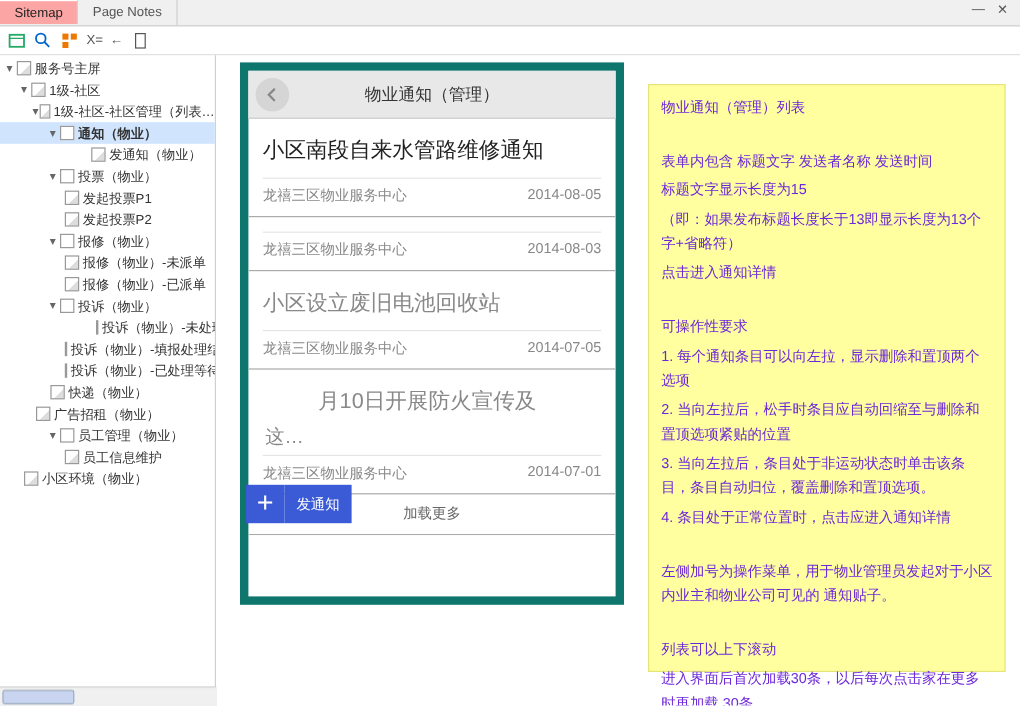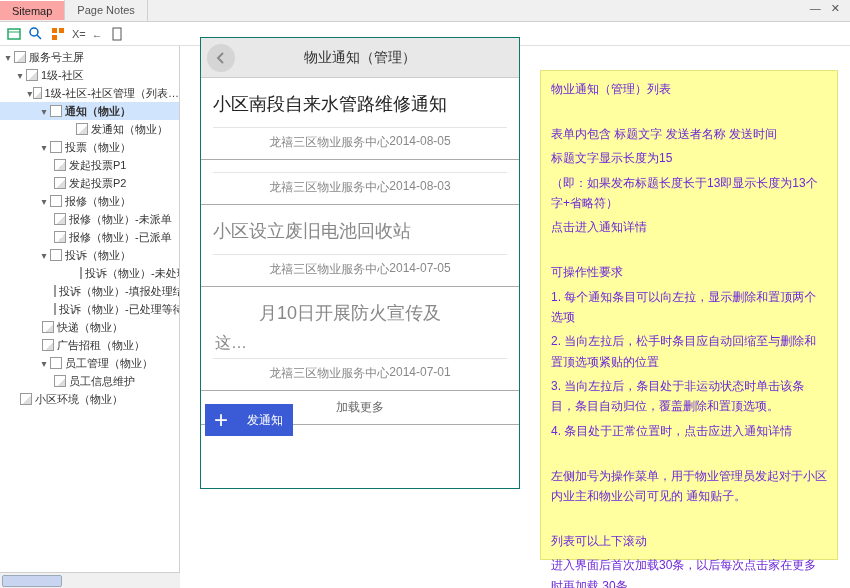--- a/index.html
+++ b/index.html
@@ -13,30 +13,30 @@
 .tb-ico{width:16px;height:16px;display:flex;align-items:center;justify-content:center;cursor:pointer}
 .sidebar{width:180px;height:542px;overflow:auto;border-right:1px solid #d0d0d0;font-size:11px;color:#333;padding:2px 0;position:absolute;top:46px;left:0}
 .tree-row{display:flex;align-items:center;height:18px;padding-left:4px;cursor:pointer;white-space:nowrap}
 .tree-sel{background:#d0e4fe}
 .tw{width:12px;text-align:center;color:#666;font-size:10px}
 .fico{width:12px;height:12px;margin-right:3px;display:inline-block}
 .fico.page{background:linear-gradient(135deg,#fff 0,#fff 60%,#ddd 60%);border:1px solid #999}
 .fico.folder{background:#fff;border:1px solid #999}
 .hscroll{position:absolute;bottom:0;left:0;width:180px;height:16px;background:#f0f0f0;border-top:1px solid #d0d0d0}
 .hscroll-thumb{position:absolute;left:2px;top:2px;width:60px;height:12px;background:#c8d4f0;border:1px solid #9ab;border-radius:2px}
-.phone{position:absolute;left:200px;top:37px;width:320px;height:452px;border:1px solid #0f766e;background:#fff}
+.phone{position:absolute;left:200px;top:52px;width:320px;height:452px;border:7px solid #0f766e;background:#fff}
 .phone-hdr{height:40px;background:#e8e8e8;display:flex;align-items:center;justify-content:center;position:relative;border-bottom:1px solid #ccc}
 .back{position:absolute;left:6px;top:6px;width:28px;height:28px;border-radius:50%;background:#d5d5d5;display:flex;align-items:center;justify-content:center;cursor:pointer}
 .back svg{width:18px;height:18px}
 .phone-title{font-size:14px;color:#333}
 .list{overflow:hidden}
 .item{border-bottom:1px solid #aaa;padding:8px 12px}
 .item-title{font-size:18px;color:#222;line-height:1.4;padding:6px 0}
 .item-title.grey{color:#888}
-.item-meta{display:flex;justify-content:center;font-size:12px;color:#888;padding-top:6px;border-top:1px solid #e5e5e5;margin-top:4px}
+.item-meta{display:flex;justify-content:space-between;font-size:12px;color:#888;padding-top:6px;border-top:1px solid #e5e5e5;margin-top:4px}
 .ellips{color:#888;font-size:16px;padding-left:2px}
 .loadmore{text-align:center;font-size:12px;color:#666;padding:8px 0;border-bottom:1px solid #aaa}
 .plus{position:absolute;left:205px;top:404px;width:32px;height:32px;background:#3b5bd6;color:#fff;font-size:24px;display:flex;align-items:center;justify-content:center;cursor:pointer}
 .plus-menu{position:absolute;left:237px;top:404px;height:32px;background:#3b5bd6;color:#fff;font-size:12px;display:flex;align-items:center;padding:0 10px}
 .note{position:absolute;left:540px;top:70px;width:298px;height:490px;background:#ffffa0;border:1px solid #e5e577;padding:8px 10px;font-size:12px;color:#6d28d9;line-height:1.7}
 .note p{margin-bottom:4px}
 </style>
 </head>
 <body>
 
@@ -143,21 +143,21 @@
       <span>投诉（物业）-填报处理结果</span>
     </div>
   <div class="tree-row" style="padding-left:54px">
       <span class="fico page"></span>
       <span>投诉（物业）-已处理等待用…</span>
     </div>
   <div class="tree-row" style="padding-left:42px">
       <span class="fico page"></span>
       <span>快递（物业）</span>
     </div>
-  <div class="tree-row" style="padding-left:42px">
+  <div class="tree-row" style="padding-left:30px">
       <span class="fico page"></span>
       <span>广告招租（物业）</span>
     </div>
   <div class="tree-row" style="padding-left:38px">
       <span class="tw">▾</span>
       <span class="fico folder"></span>
       <span>员工管理（物业）</span>
     </div>
   <div class="tree-row" style="padding-left:54px">
       <span class="fico page"></span>

